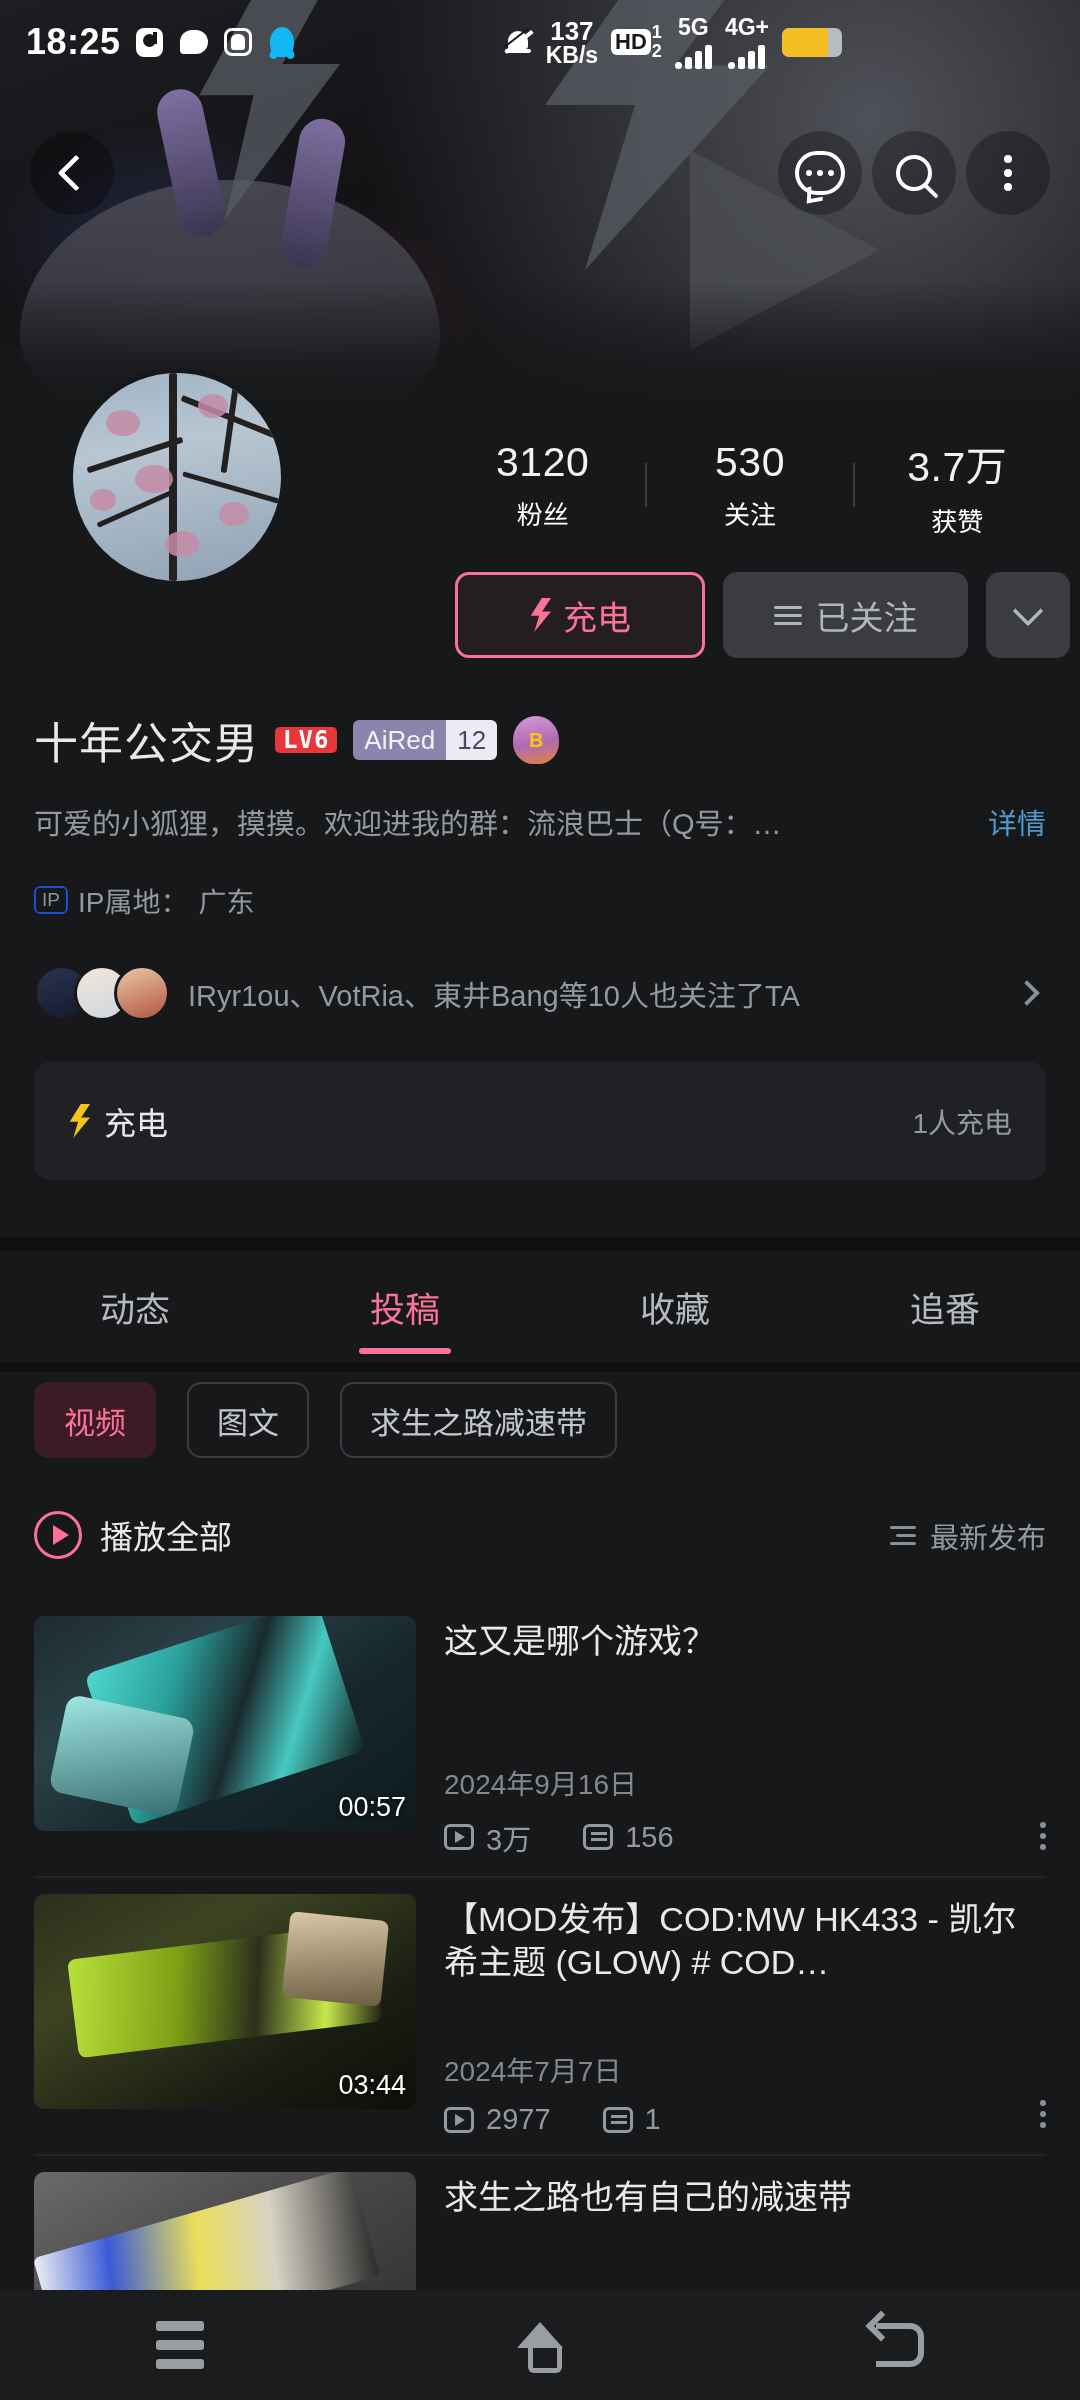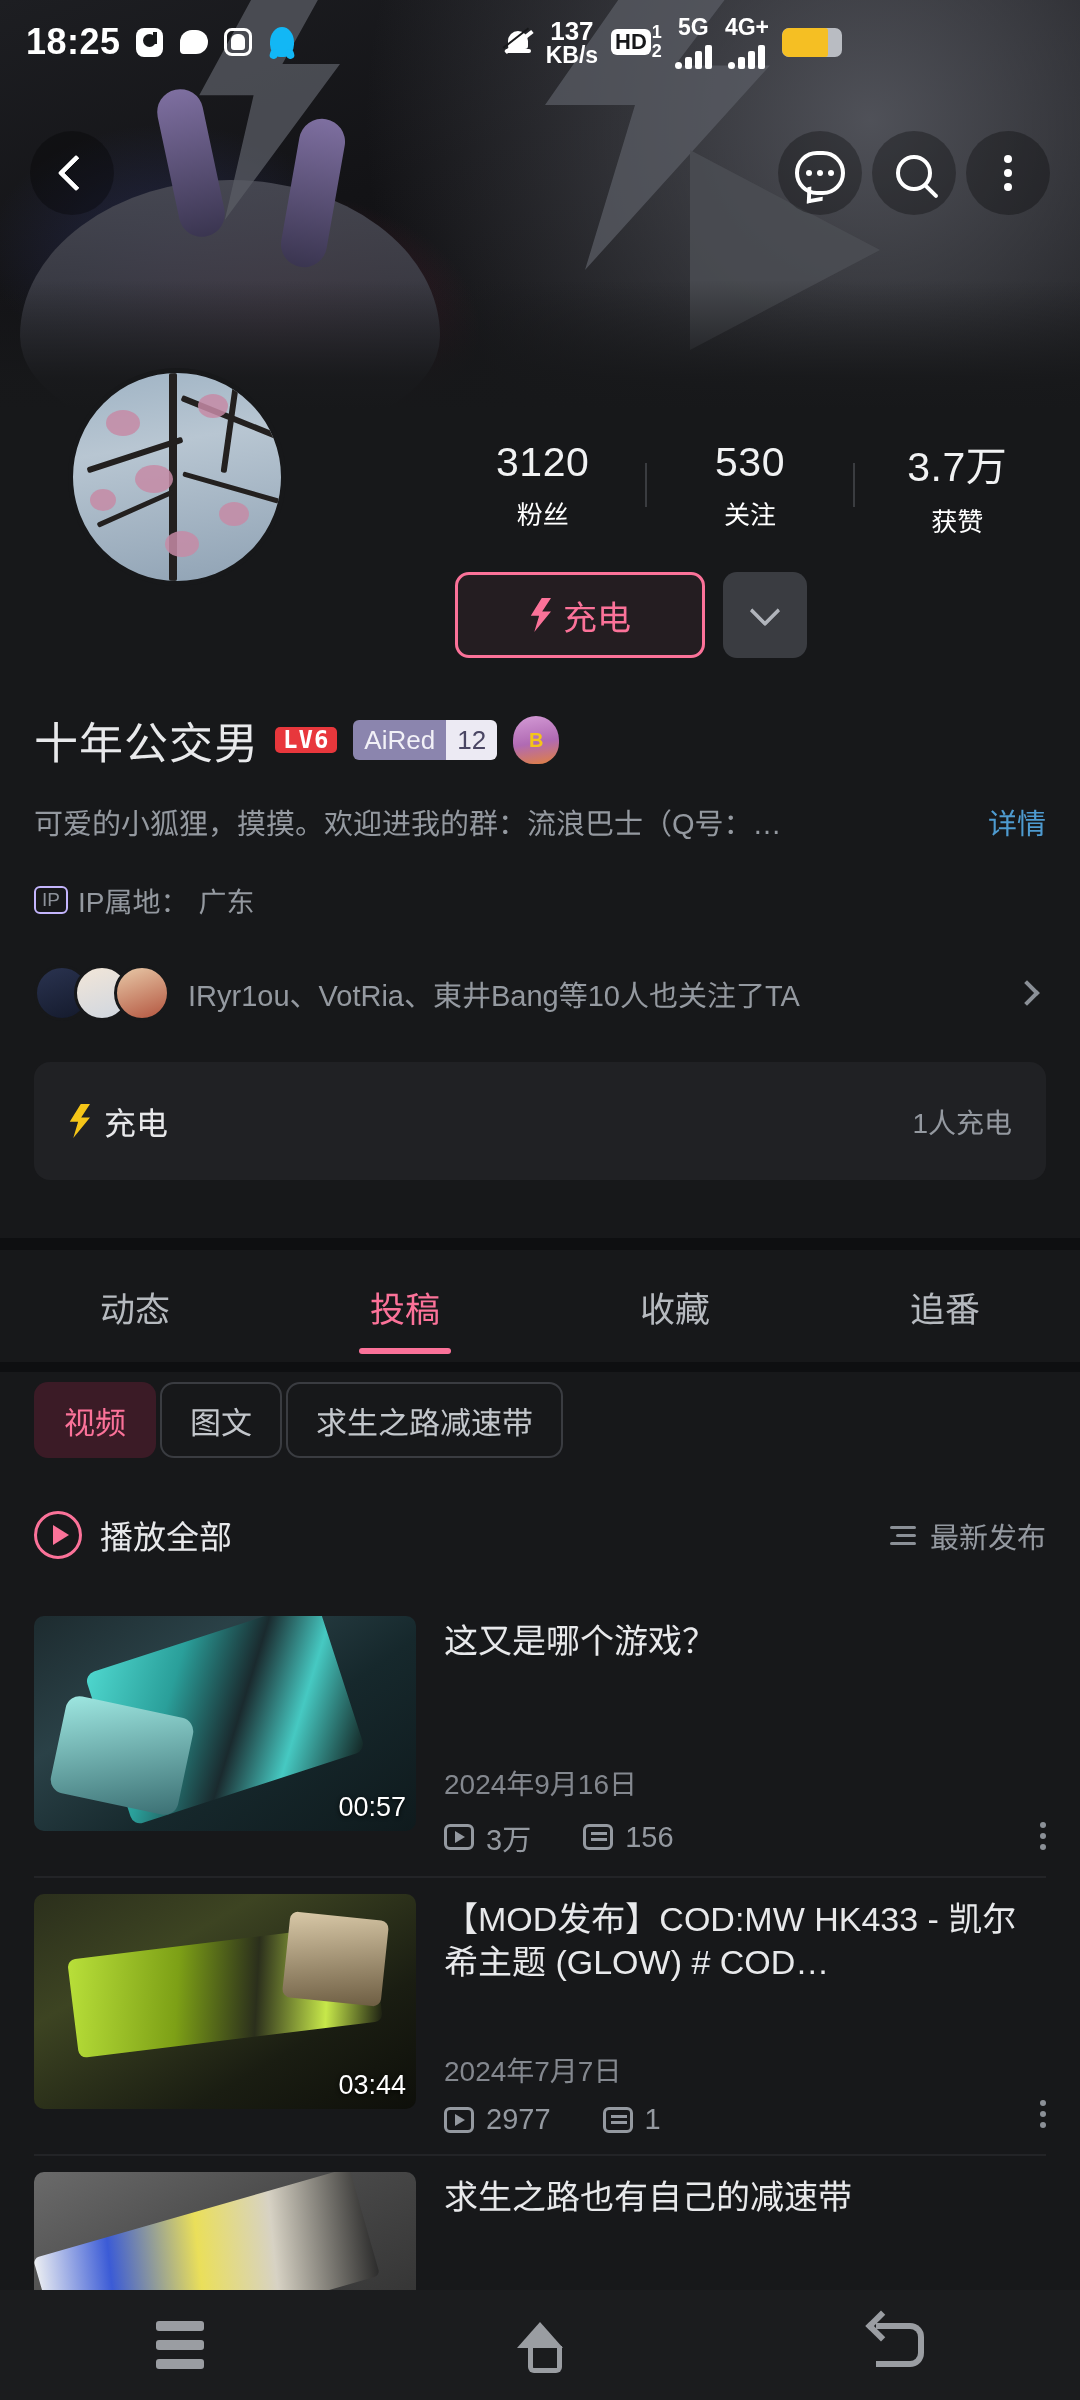--- a/index.html
+++ b/index.html
@@ -157,21 +157,21 @@
   .emblem{width:46px;height:48px;border-radius:50% 50% 44% 44%;
     background:linear-gradient(170deg,#d49bd6,#b06ab3 55%,#e2803f 100%);position:relative;
     display:flex;align-items:center;justify-content:center;}
   .emblem .b{font-size:20px;font-weight:900;color:#f5c518;line-height:1;}
 
   .bio{position:absolute;left:34px;top:800px;width:1012px;display:flex;align-items:baseline;gap:14px;z-index:20;}
   .bio .txt{font-size:29px;color:#9499a0;white-space:nowrap;overflow:hidden;text-overflow:ellipsis;flex:1;}
   .bio .det{font-size:29px;color:#4e9bd0;white-space:nowrap;}
 
   .iprow{position:absolute;left:34px;top:880px;display:flex;align-items:center;gap:10px;z-index:20;}
-  .ip-chip{border:2px solid #c4b5fd;color:#8c9199;font-size:19px;border-radius:6px;padding:2px 6px;line-height:1.1;}
+  .ip-chip{border:2px solid #1d4ed8;color:#8c9199;font-size:19px;border-radius:6px;padding:2px 6px;line-height:1.1;}
   .iprow .t{font-size:28px;color:#9499a0;}
 
   .mutual{position:absolute;left:34px;top:956px;width:1012px;height:74px;display:flex;align-items:center;gap:18px;z-index:20;}
   .mini-avs{display:flex;}
   .mini-av{width:56px;height:56px;border-radius:50%;border:3px solid #17181a;margin-left:-16px;overflow:hidden;}
   .mini-av:first-child{margin-left:0;}
   .mv1{background:linear-gradient(160deg,#2a3350,#141a2c);}
   .mv2{background:linear-gradient(160deg,#f2e6d8,#cfd6e0);}
   .mv3{background:linear-gradient(160deg,#e8c9a8,#b3553f);}
   .mutual .t{font-size:29px;color:#9499a0;flex:1;white-space:nowrap;overflow:hidden;text-overflow:ellipsis;}
@@ -189,21 +189,21 @@
   
   .tabs{position:absolute;left:0;top:1250px;width:1080px;height:112px;display:flex;align-items:center;z-index:20;}
   .tab{flex:1;display:flex;flex-direction:column;align-items:center;justify-content:center;height:100%;position:relative;}
   .tab .t{font-size:35px;color:#b6babf;}
   .tab.active .t{color:#fb7299;}
   .tab .underline{position:absolute;bottom:8px;width:92px;height:6px;border-radius:3px;background:#fb7299;}
 
   .tabs-sep{position:absolute;left:0;top:1362px;width:1080px;height:10px;background:#0e0f11;z-index:15;}
 
   
-  .chips{position:absolute;left:34px;top:1382px;display:flex;align-items:center;gap:4px;z-index:20;}
+  .chips{position:absolute;left:34px;top:1382px;display:flex;align-items:center;gap:31px;z-index:20;}
   .chip{height:76px;border-radius:14px;display:flex;align-items:center;justify-content:center;
     padding:0 28px;font-size:31px;color:#c3c7cc;border:2px solid #3a3c41;}
   .chip.active{background:#3b1b26;border-color:transparent;color:#fb7299;}
 
   
   .playrow{position:absolute;left:34px;top:1500px;width:1012px;height:70px;display:flex;align-items:center;z-index:20;}
   .playrow .l{display:flex;align-items:center;gap:18px;flex:1;}
   .play-ico{width:48px;height:48px;border:3px solid #fb7299;border-radius:50%;
     display:flex;align-items:center;justify-content:center;}
   .play-ico::after{content:"";width:0;height:0;border-left:16px solid #fb7299;
@@ -401,20 +401,28 @@
       <div class="num">3.7万</div>
       <div class="lbl">获赞</div>
     </div>
   </div>
 
   <div class="actions">
     <div class="btn-charge">
       <span class="bolt-ico"></span>
       <span class="t">充电</span>
     </div>
+    <div class="btn-follow">
+      <span class="hamb">
+          <span></span>
+          <span></span>
+          <span></span>
+        </span>
+      <span class="t">已关注</span>
+    </div>
     <div class="btn-more">
       <span class="chev-dn"></span>
     </div>
   </div>
 
   <div class="idrow">
     <div class="uname">十年公交男</div>
     <div class="lv-badge">LV6</div>
     <div class="aired">
       <span class="n">AiRed</span>

